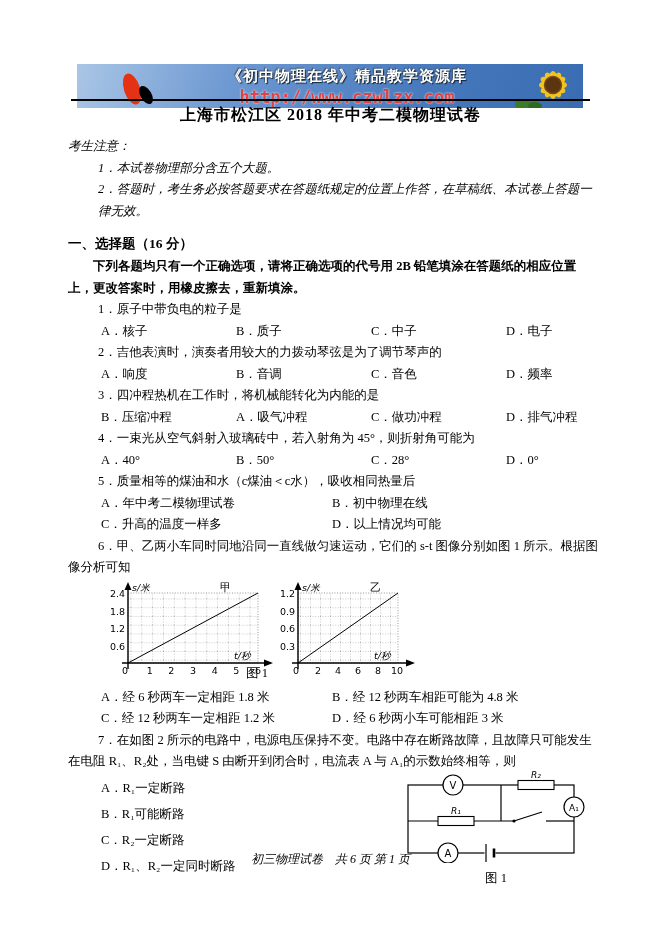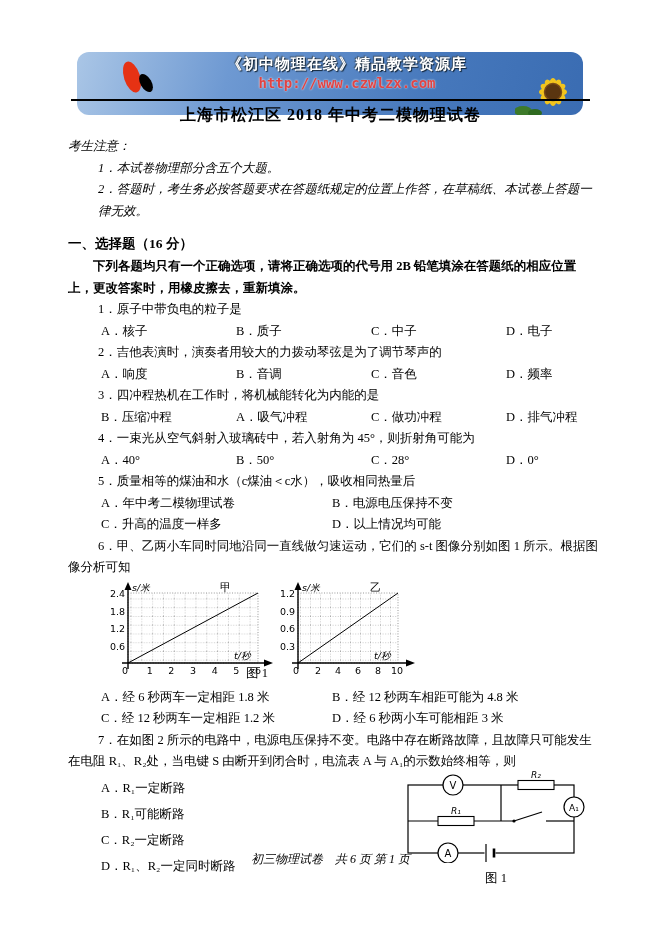--- a/index.html
+++ b/index.html
@@ -4,32 +4,31 @@
 <style>
   html,body { margin:0; padding:0; background:#888; }
   .page {
     position:relative; width:661px; height:935px; margin:0 auto;
     background:#ffffff; overflow:hidden;
     font-family:"Liberation Serif","DejaVu Serif",serif;
     color:#000;
   }
   
   .banner {
-    position:absolute; left:77px; top:52px; width:506px; height:63px;
+    position:absolute; left:77px; top:64px; width:506px; height:44px;
     background:linear-gradient(105deg,#aac6e6 0%,#6e99d2 30%,#4678bc 70%,#3a6cb2 100%);
     overflow:hidden;
-    border-radius:12px;
   }
   .banner-text { position:absolute; left:120px; top:3px; width:300px; text-align:center; }
   .banner-title {
     color:#fff; font-weight:bold; font-size:15px; letter-spacing:1px;
     text-shadow:1px 1px 1px #123, -1px -1px 1px #456; white-space:nowrap;
   }
   .banner-url {
-    color:#e04343; font-weight:bold; font-size:14px;
+    color:#e04343; font-weight:bold; font-size:17px;
     font-family:"DejaVu Sans Mono","Liberation Mono",monospace;
     text-shadow:0 0 2px #ffffff; margin-top:1px;
   }
   .banner-logo { position:absolute; left:38px; top:4px; }
   .banner-flower { position:absolute; right:4px; bottom:0px; }
   .rule { position:absolute; left:71px; top:99px; width:519px; border-top:2px solid #000; }
   
   .doc-title {
     position:absolute; left:0; top:105px; width:100%;
     text-align:center; font-size:16px; font-weight:bold; letter-spacing:1px;
@@ -151,21 +150,21 @@
         <span>B．50°</span>
         <span>C．28°</span>
         <span>D．0°</span>
       </div>
     </div>
 
     <div>
       <div class="q-text">5．质量相等的煤油和水（c煤油＜c水），吸收相同热量后</div>
       <div class="opts2">
         <span>A．年中考二模物理试卷</span>
-        <span>B．电源电压保持不变</span>
+        <span>B．初中物理在线</span>
       </div>
       <div class="opts2">
         <span>C．升高的温度一样多</span>
         <span>D．以上情况均可能</span>
       </div>
     </div>
 
     <div>
       <div class="q-text">6．甲、乙两小车同时同地沿同一直线做匀速运动，它们的 s-t 图像分别如图 1 所示。根据图像分析可知</div>
 

